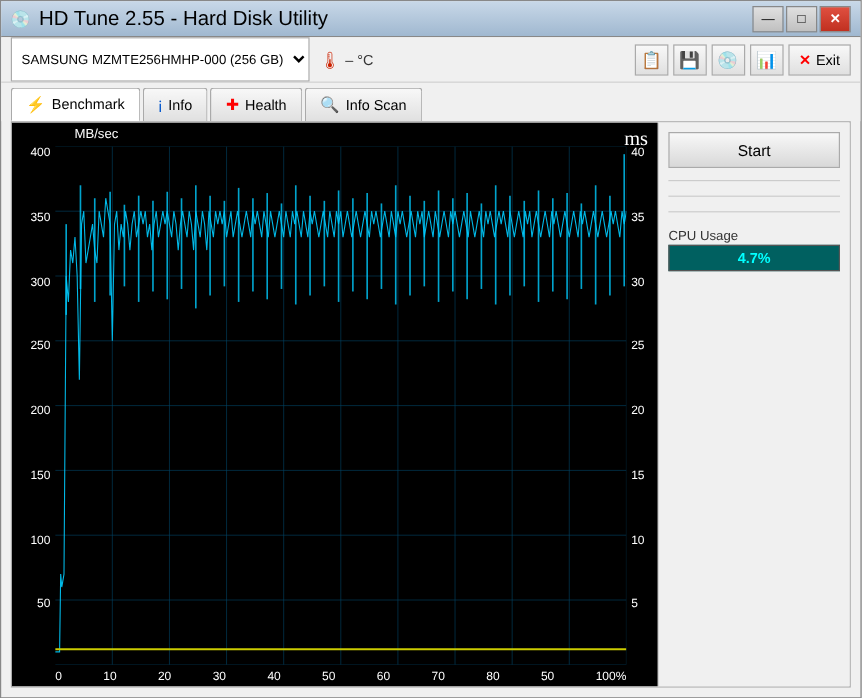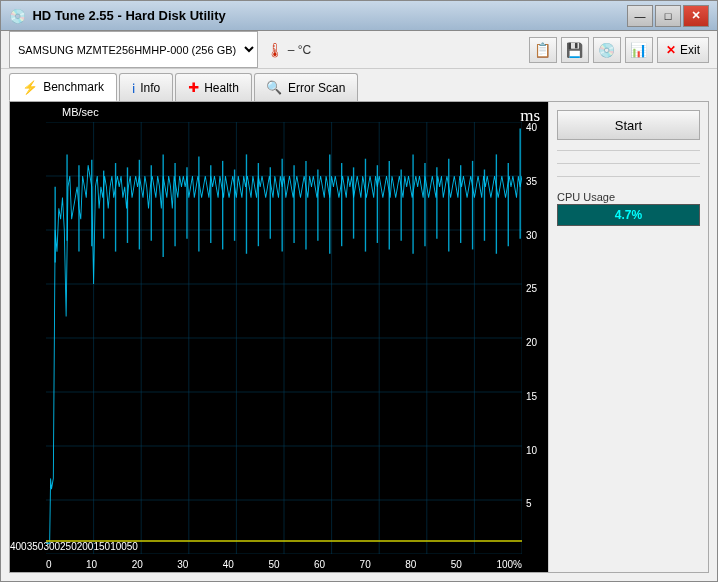--- a/index.html
+++ b/index.html
@@ -28,22 +28,22 @@
       padding: 0 8px;
       border-bottom: 1px solid #888;
       flex-shrink: 0;
     }
     .title-bar-left {
       display: flex;
       align-items: center;
       gap: 6px;
     }
     .title-text {
-      font-size: 13px;
-      font-weight: bold;
+      font-size: 17px;
+      font-weight: normal;
       color: #000;
     }
     .title-buttons {
       display: flex;
       gap: 2px;
     }
     .title-btn {
       width: 26px;
       height: 22px;
       border: 1px solid #888;
@@ -176,21 +176,21 @@
       color: white;
       font-size: 11px;
     }
     .y-axis-labels {
       position: absolute;
       left: 0;
       top: 20px;
       bottom: 20px;
       width: 36px;
       display: flex;
-      flex-direction: row;
+      flex-direction: column;
       justify-content: space-between;
       align-items: flex-end;
       padding-right: 4px;
     }
     .y-axis-label {
       color: white;
       font-size: 10px;
     }
     .y-axis-labels-right {
       position: absolute;
@@ -322,21 +322,21 @@
     <div class="tab">
       <span class="tab-icon" style="color:#0055cc;">ℹ</span>
       <span>Info</span>
     </div>
     <div class="tab">
       <span class="tab-icon" style="color:red;">✚</span>
       <span>Health</span>
     </div>
     <div class="tab">
       <span class="tab-icon">🔍</span>
-      <span>Error Scan</span>
+      <span>Info Scan</span>
     </div>
   </div>
 
   <div class="main-content">
 
     <div class="chart-area">
       <div class="chart-labels-top">
         <span style="color:white;font-size:11px;padding-left:44px;">MB/sec</span>
       </div>
       <div class="chart-labels-top-right">

